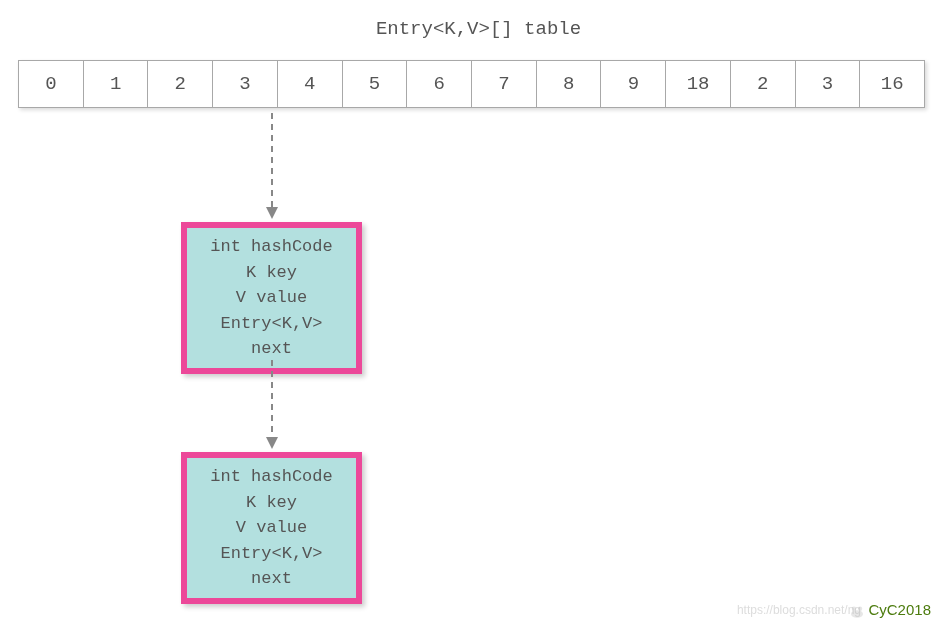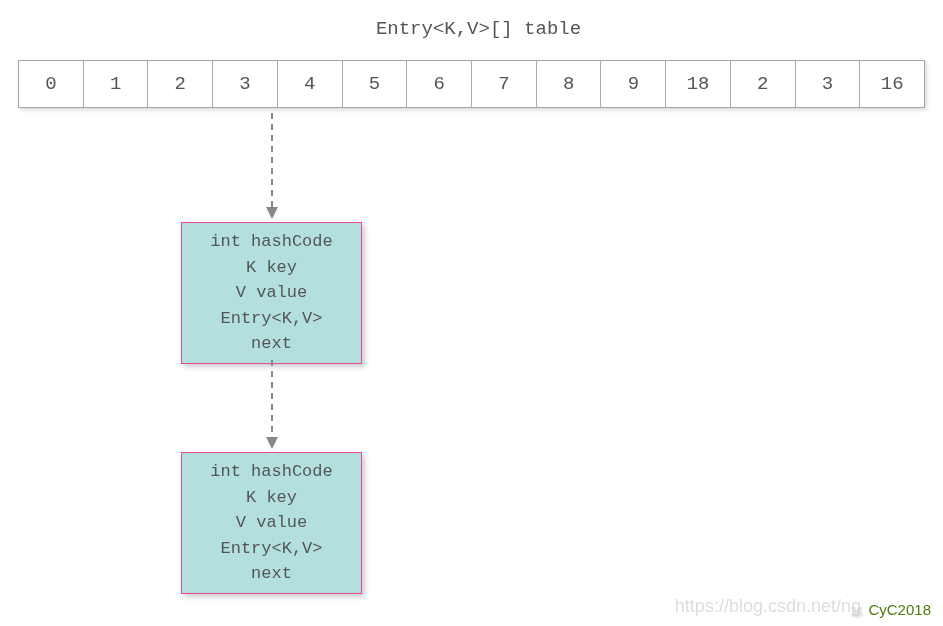--- a/index.html
+++ b/index.html
@@ -39,21 +39,21 @@
       background: #fff;
       color: #555;
       margin-left: -1px;
     }
     .cell:first-child {
       margin-left: 0;
     }
     .entry-box {
       position: absolute;
       width: 181px;
-      border: 1px solid #ec4899;
+      border: 6px solid #ec4899;
       background: #b3e0df;
       box-shadow: 3px 3px 5px rgba(0,0,0,0.2);
       text-align: center;
       font-size: 17px;
       line-height: 1.5;
       color: #555;
       padding: 6px 12px;
     }
     .entry1 {
       left: 181px;
@@ -72,21 +72,21 @@
       right: 12px;
       bottom: 6px;
       font-size: 15px;
       color: #4d7c0f;
       font-family: Arial, sans-serif;
     }
     .watermark-url {
       position: absolute;
       right: 82px;
       bottom: 9px;
-      font-size: 18px;
+      font-size: 12px;
       color: #ddd;
       font-family: Arial, sans-serif;
     }
     .logo-icon {
       display: inline-block;
       width: 18px;
       height: 18px;
       vertical-align: middle;
       margin-right: 2px;
       opacity: 0.35;

